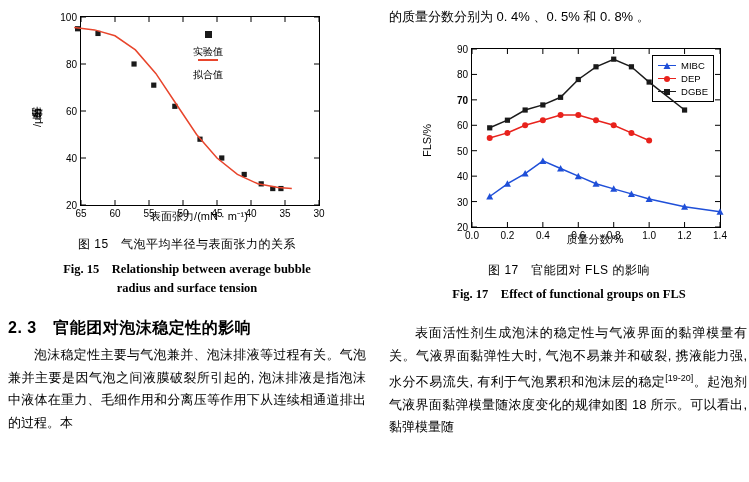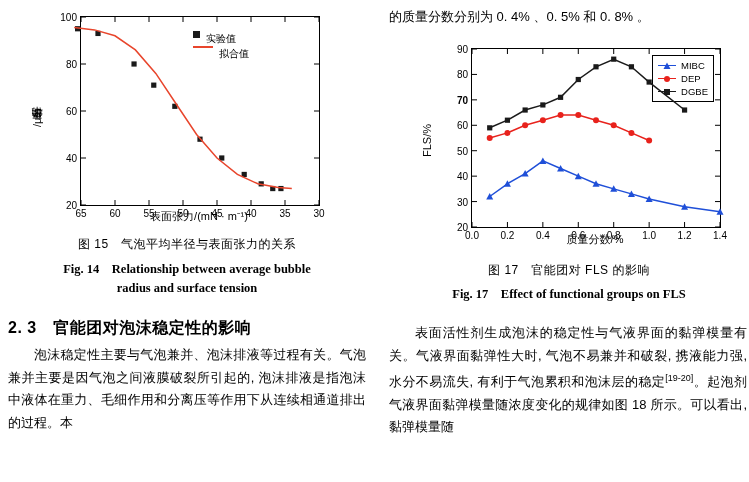--- a/index.html
+++ b/index.html
@@ -16,21 +16,21 @@
   
   .fig15-wrap{position:absolute;left:28px;top:6px;width:320px;height:225px;}
   .fig15-plot{position:absolute;left:52px;top:10px;width:238px;height:188px;border:1px solid #000;background:#fff;}
   .ylabel15{position:absolute;left:2px;top:52px;width:16px;height:120px;
     writing-mode:vertical-rl;transform:rotate(180deg);
     font-size:11px;font-family:"Liberation Sans",sans-serif;text-align:center;}
   .xlabel15{position:absolute;left:52px;top:202px;width:238px;text-align:center;font-size:11px;font-family:"Liberation Sans",sans-serif;}
   .ytick{position:absolute;right:100%;margin-right:4px;font-size:10px;font-family:"Liberation Sans",sans-serif;transform:translateY(-50%);white-space:nowrap;}
   .xtick{position:absolute;top:100%;margin-top:3px;font-size:10px;font-family:"Liberation Sans",sans-serif;transform:translateX(-50%);white-space:nowrap;}
   .legend15{position:absolute;left:112px;top:14px;font-size:10px;font-family:"Liberation Sans",sans-serif;line-height:15px;}
-  .legend15 .row{display:flex;gap:6px;white-space:nowrap;}
+  .legend15 .row{display:flex;align-items:center;gap:6px;white-space:nowrap;flex-direction:column;}
   .lg-sq{width:7px;height:7px;background:#1a1a1a;display:inline-block;}
   .lg-line{width:20px;height:2px;background:#e8452c;display:inline-block;}
 
   .fig15-cap{position:absolute;left:14px;top:236px;width:346px;text-align:center;}
   .fig15-cap .cn{font-size:12px;font-family:"Liberation Sans",sans-serif;letter-spacing:0.5px;}
   .fig15-cap .en{font-size:12.5px;font-weight:bold;margin-top:7px;line-height:19px;}
 
   
   .sec-head{position:absolute;left:8px;top:318px;width:360px;font-size:16px;font-weight:bold;font-family:"Liberation Sans",sans-serif;letter-spacing:0.5px;}
   .body-left{position:absolute;left:8px;top:344px;width:358px;font-size:13px;line-height:22.5px;text-align:justify;font-family:"Liberation Sans",sans-serif;}
@@ -129,21 +129,21 @@
           <div class="ytick" style="top: 94px;">60</div>
           <div class="ytick" style="top: 47px;">80</div>
           <div class="ytick" style="top: 0px;">100</div>
         </div>
       <div class="xlabel15">表面张力/(mN · m⁻¹)</div>
     </div>
 
     <div class="fig15-cap">
       <div class="cn">图 15　气泡平均半径与表面张力的关系</div>
       <div class="en">
-        <div>Fig. 14　Relationship between average bubble</div>
+        <div>Fig. 15　Relationship between average bubble</div>
         <div>radius and surface tension</div>
       </div>
     </div>
 
     <div class="sec-head">2. 3　官能团对泡沫稳定性的影响</div>
     <div class="body-left">
       <span class="indent">泡沫稳定性主要与气泡兼并、泡沫排液等过程有关。气泡兼并主要是因气泡之间液膜破裂所引起的, 泡沫排液是指泡沫中液体在重力、毛细作用和分离压等作用下从连续相通道排出的过程。本</span>
     </div>
   </div>
 

